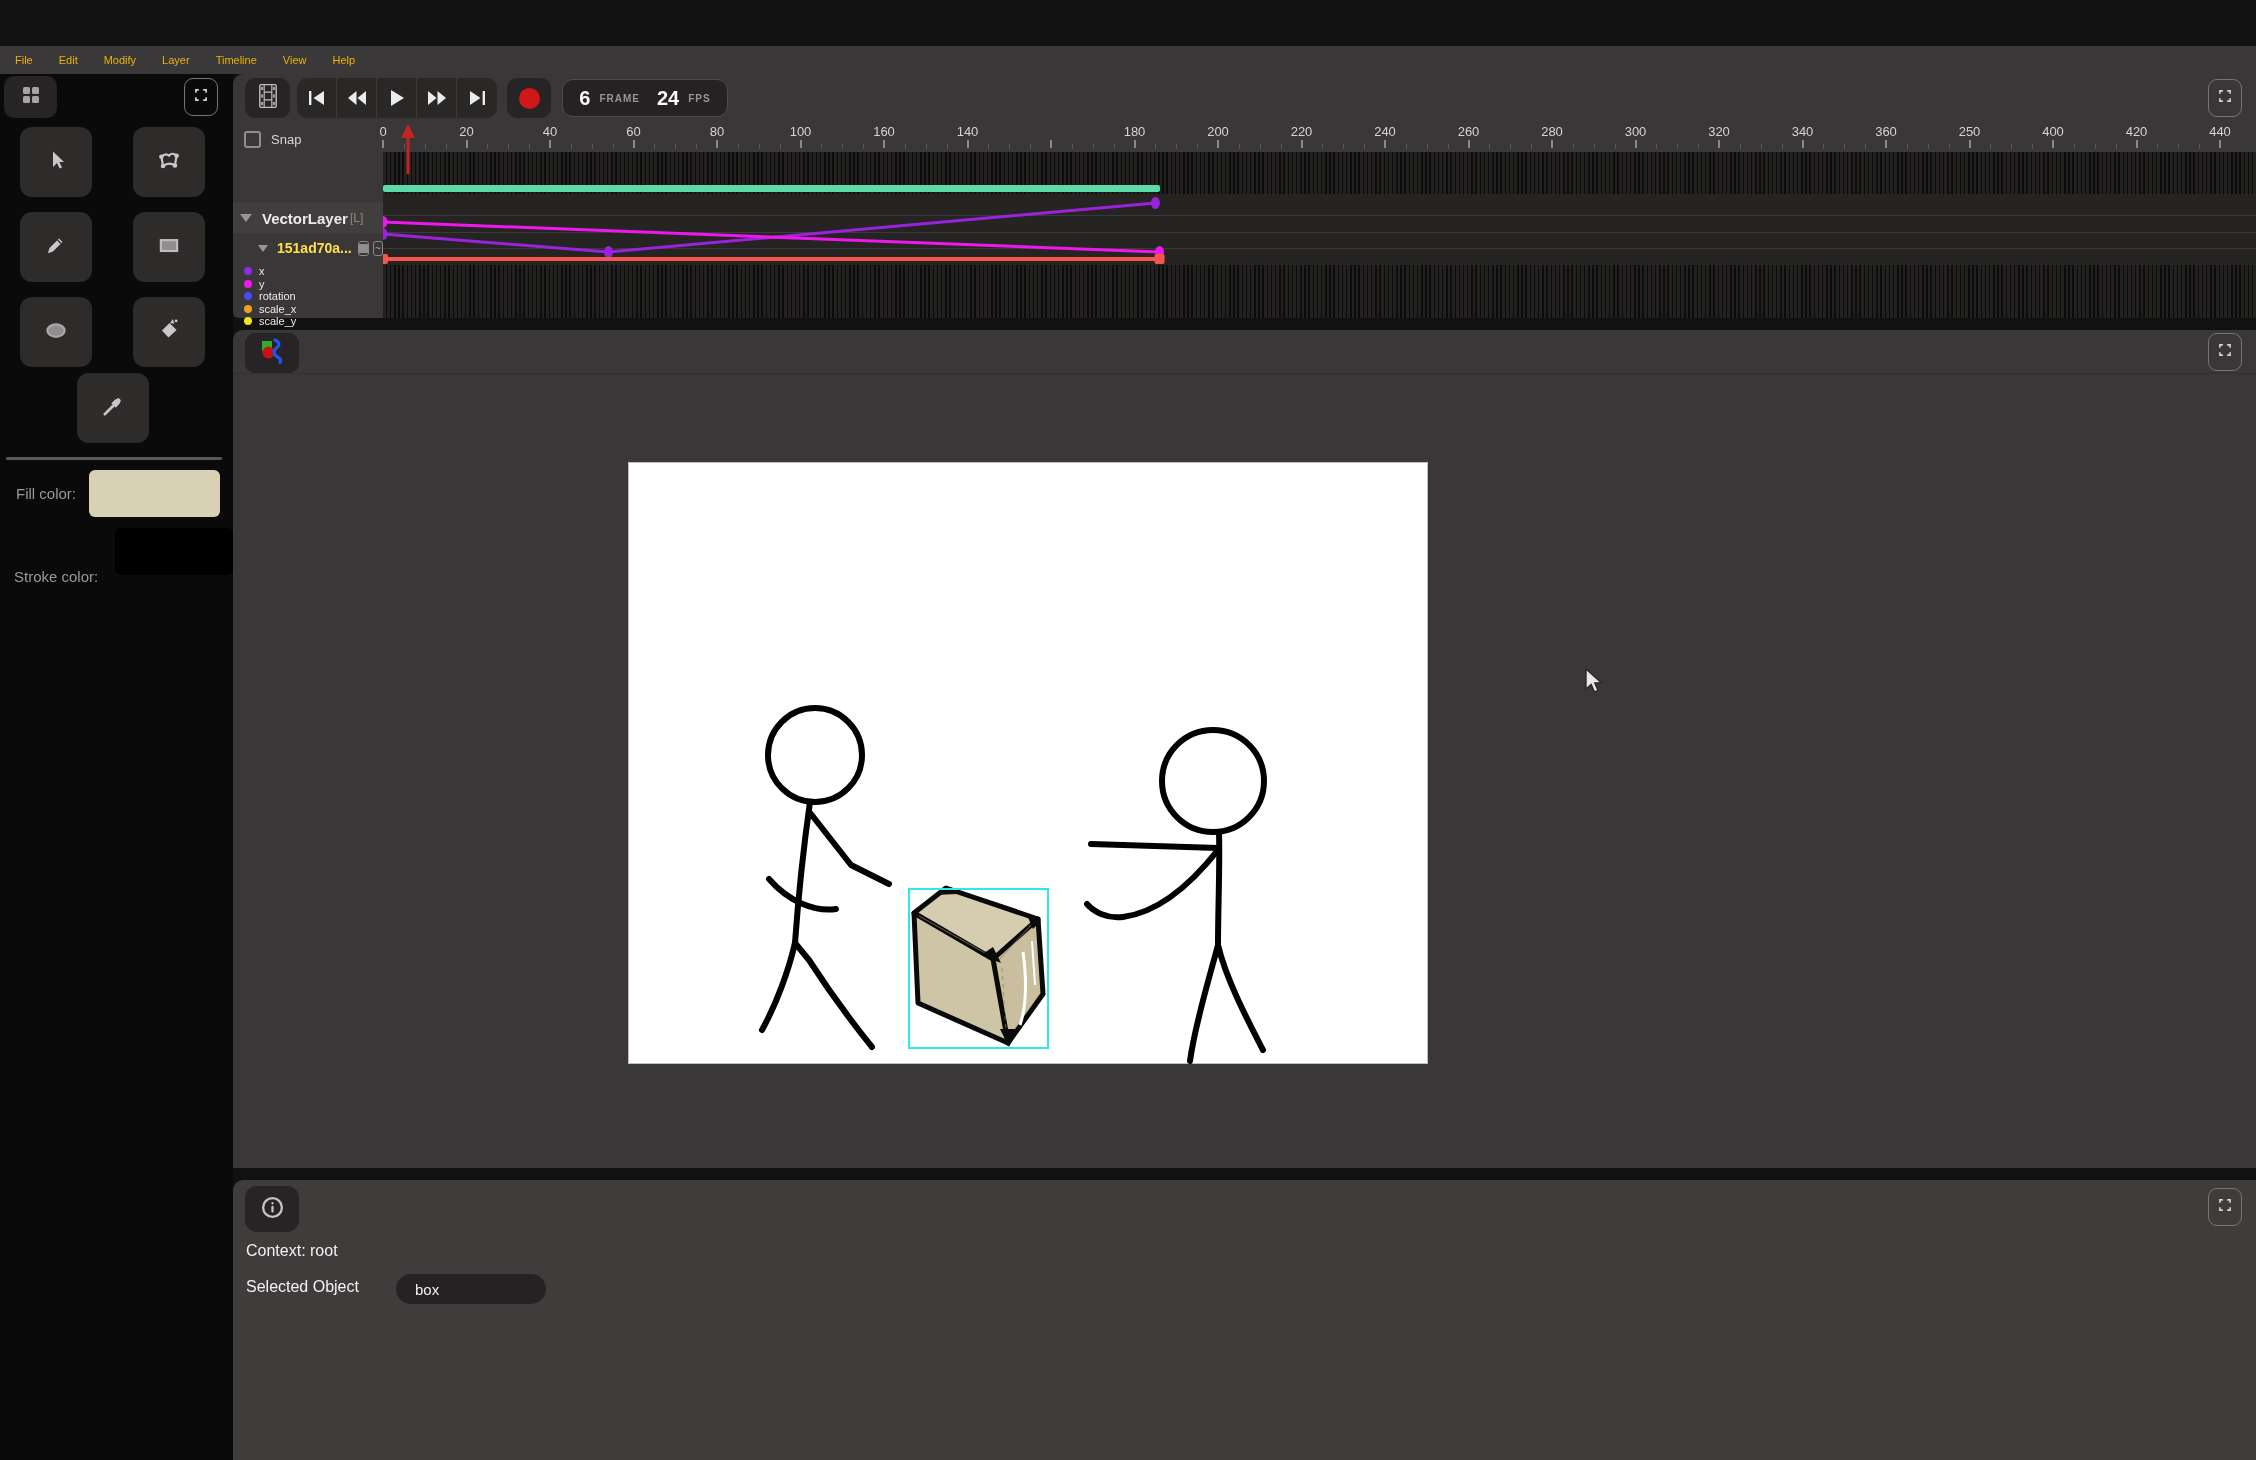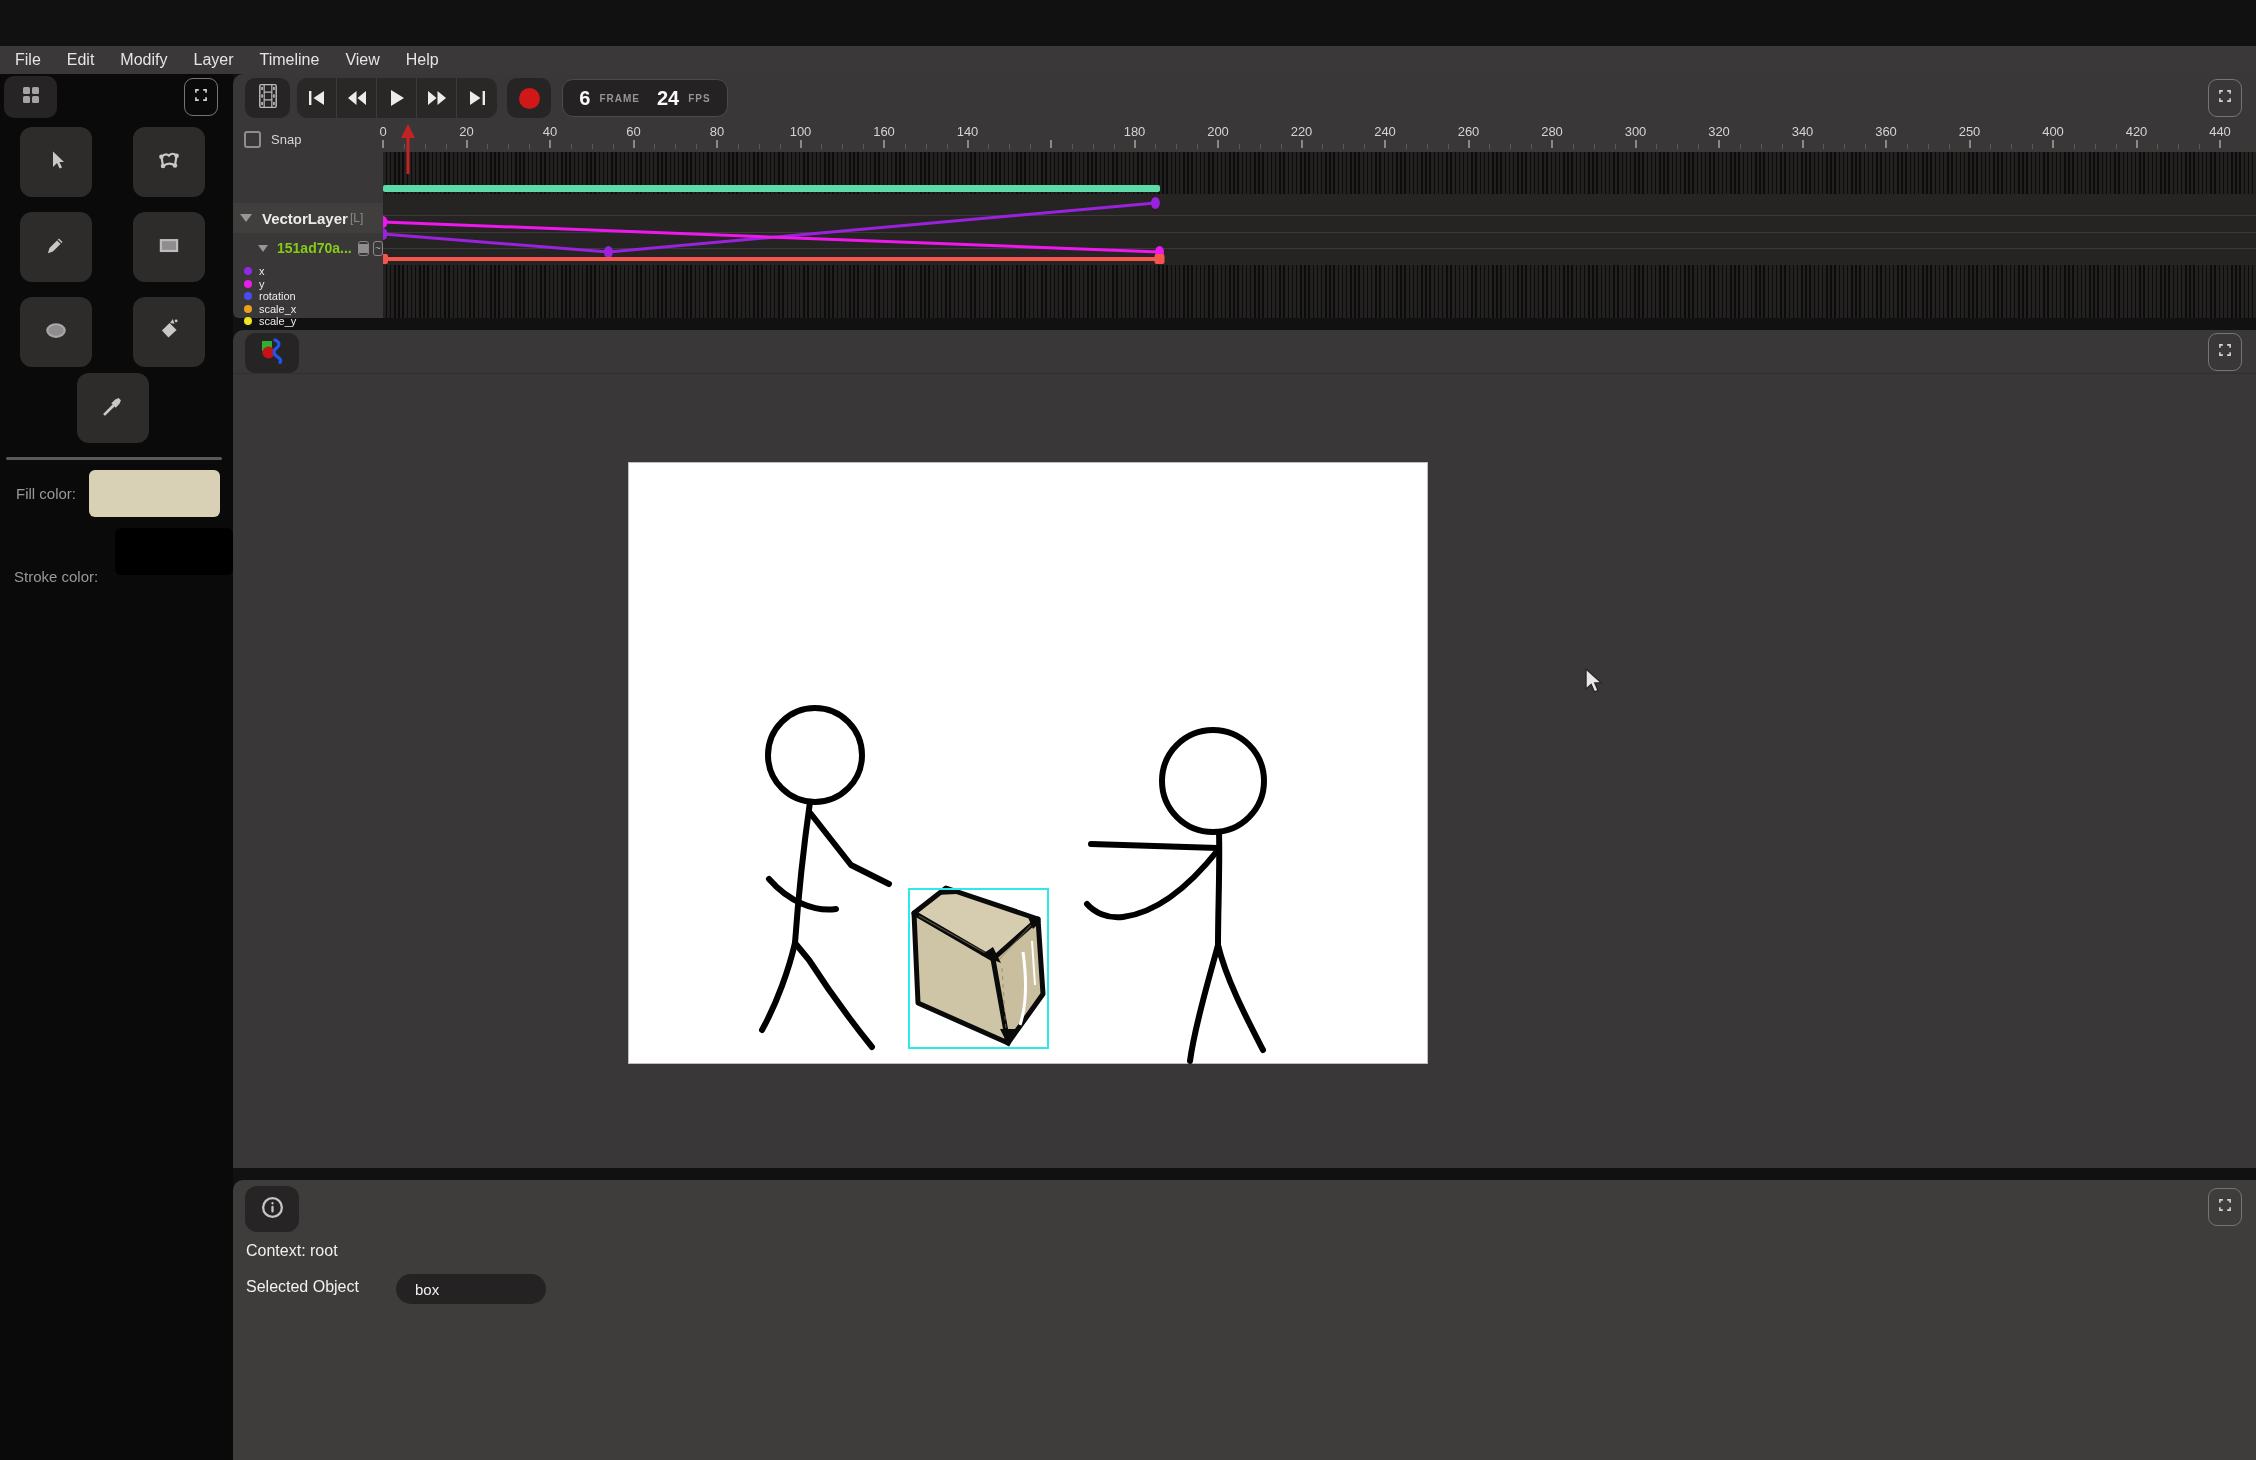--- a/index.html
+++ b/index.html
@@ -9,21 +9,21 @@
 
   
   .titlebar { position:absolute; left:0; top:0; width:2256px; height:46px; background:#2b2929; border-bottom:2px solid #141313; }
   .titlebar .title { position:absolute; left:0; right:0; top:0; height:44px; display:flex; align-items:center; justify-content:center; font-size:16px; font-weight:bold; color:#f2f0f0; letter-spacing:.2px; }
   .win-controls { position:absolute; right:14px; top:0; height:44px; display:flex; align-items:center; gap:26px; }
   .win-btn { display:flex; align-items:center; justify-content:center; width:22px; height:22px; cursor:default; }
   .close-circle { width:21px; height:21px; border-radius:50%; background:#d9d7d7; display:flex; align-items:center; justify-content:center; }
 
   
   .menubar { position:absolute; left:0; top:46px; width:2256px; height:28px; background:#3a3838; display:flex; align-items:center; padding-left:2px; }
-  .menu-item { padding:0 13px; font-size:16px; color:#e5e5e5; }
+  .menu-item { padding:0 13px; font-size:11px; color:#eab308; }
 
   
   .sidebar { position:absolute; left:0; top:74px; width:233px; height:1386px; background:#0b0a0a; }
   .icon-btn-dark { position:absolute; background:#262424; border-radius:10px; display:flex; align-items:center; justify-content:center; }
   .expand-btn { position:absolute; width:34px; height:38px; border:1px solid #767474; border-radius:9px; background:transparent; display:flex; align-items:center; justify-content:center; }
   .tool-grid { position:absolute; left:20px; top:53px; display:grid; grid-template-columns:72px 72px; grid-auto-rows:70px; column-gap:41px; row-gap:15px; }
   .tool-btn { width:72px; height:70px; background:#2e2b2b; border-radius:12px; display:flex; align-items:center; justify-content:center; }
   .sidebar-divider { position:absolute; left:6px; top:383px; width:216px; height:3px; background:#5a5858; border-radius:2px; }
   .swatch-label { position:absolute; font-size:15px; color:#9a9898; }
   .swatch { position:absolute; border-radius:6px; }
@@ -250,21 +250,21 @@
       </div>
 
       <div class="layer-row" style="top:81px; background:#413e3e;">
         <span class="tri-down" style="margin-left:7px;"></span>
         <span style="margin-left:10px; font-size:15px; font-weight:600; color:#eceaea;">VectorLayer</span>
         <span style="margin-left:2px; font-size:12px; color:#8a8888;">[L]</span>
       </div>
 
       <div class="layer-row" style="top:111px;">
         <span class="tri-down" style="margin-left:25px; border-left-width:5px; border-right-width:5px; border-top-width:7px;"></span>
-        <span style="margin-left:9px; font-size:14px; font-weight:600; color:#84cc16;">151ad70a...</span>
+        <span style="margin-left:9px; font-size:14px; font-weight:600; color:#fde047;">151ad70a...</span>
         <span class="mini-btn" style="margin-left:6px;">
             <span style="width:9px;height:9px;background:#8f8d8d;display:block;"></span>
           </span>
         <span class="mini-btn" style="margin-left:4px; font-size:10px; color:#a8a6a6;">~</span>
       </div>
 
       <div id="prop-rows">
           <div class="prop-row" style="top: 143px;">
             <span class="prop-dot" style="background: rgb(142, 43, 226);"></span>
             <span class="prop-label">x</span>

